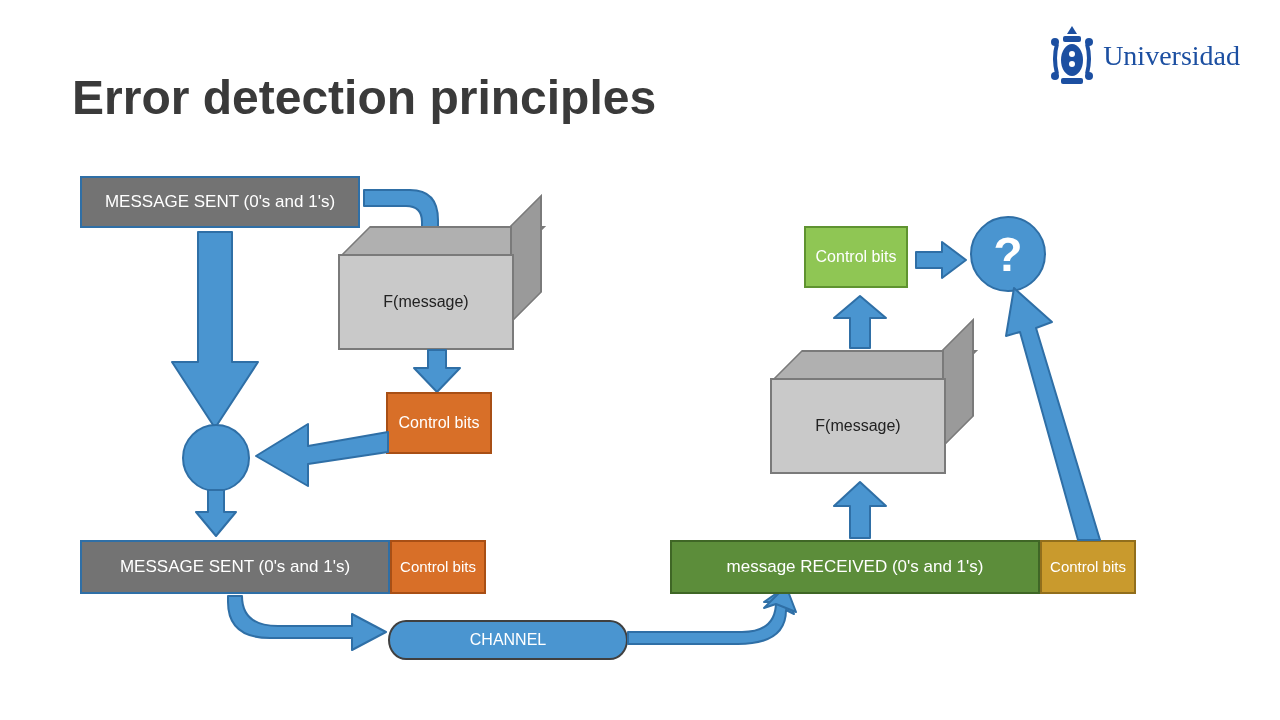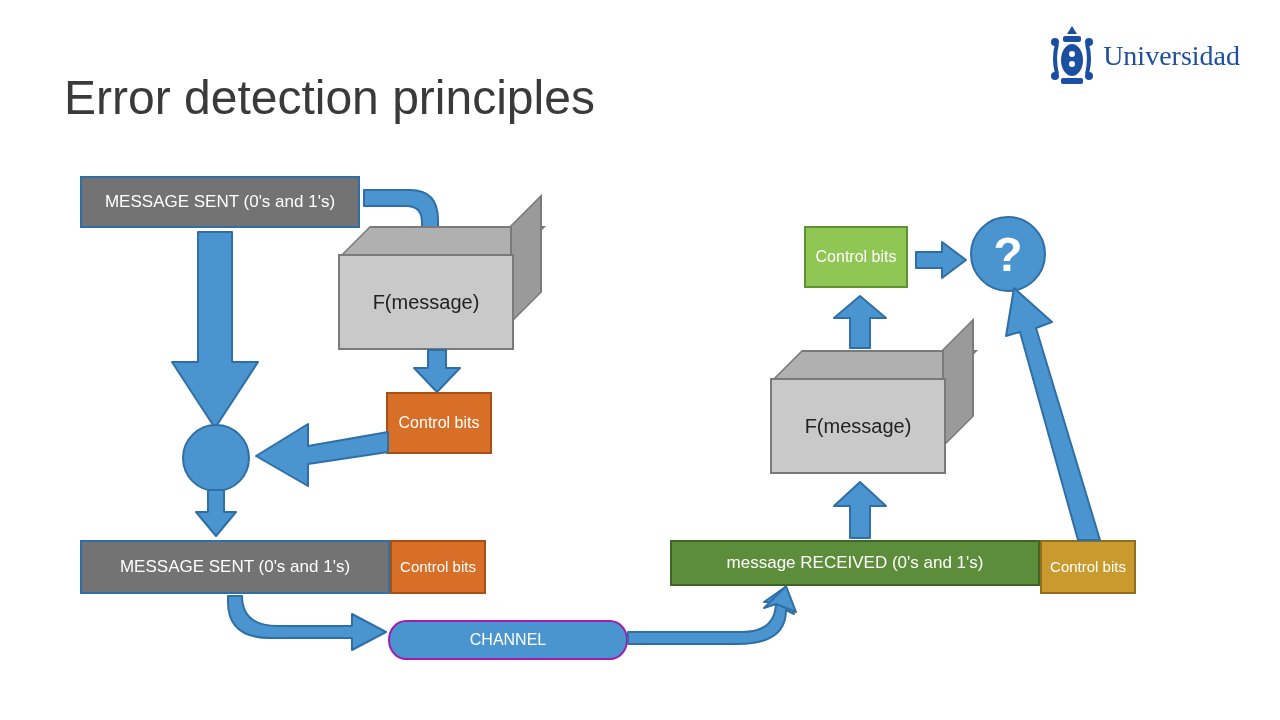--- a/index.html
+++ b/index.html
@@ -1,32 +1,32 @@
 <!DOCTYPE html>
 <html><head>
 <meta charset="utf-8">
 <style>
   html,body{margin:0;padding:0;width:1280px;height:720px;background:#fff;font-family:"Segoe UI",Arial,sans-serif;overflow:hidden}
   .stage{position:relative;width:1280px;height:720px}
-  .title{position:absolute;left:64px;top:70px;font-size:48px;color:#3a3a3a;font-weight:400}
+  .title{position:absolute;left:72px;top:70px;font-size:48px;color:#3a3a3a;font-weight:700}
   .logo{position:absolute;right:40px;top:24px;display:flex;align-items:center;gap:2px}
   .logo-text{color:#1c4fa1;font-size:28px;line-height:1.05;font-family:Georgia,serif}
   
   .box{position:absolute;display:flex;align-items:center;justify-content:center;text-align:center;box-sizing:border-box}
   .blue{background:#737373;border:2px solid #2f6fa6;color:#fff}
   .orange{background:#d86f28;border:2px solid #a84f15;color:#fff}
   .green{background:#5c8d3a;border:2px solid #3f6626;color:#fff}
   .lime{background:#8fc654;border:2px solid #5f9330;color:#fff}
   .gold{background:#c99a2d;border:2px solid #916e1c;color:#fff}
-  .cyl{position:absolute;background:#4a95d0;border:2px solid #a21caf;border-radius:18px/50%;color:#fff;display:flex;align-items:center;justify-content:center}
+  .cyl{position:absolute;background:#4a95d0;border:2px solid #404040;border-radius:18px/50%;color:#fff;display:flex;align-items:center;justify-content:center}
   .circle{position:absolute;background:#4a95d0;border:2px solid #2f6fa6;border-radius:50%}
   .qmark{color:#fff;font-size:48px;font-weight:700;display:flex;align-items:center;justify-content:center}
   
   .cube{position:absolute}
-  .cube .front{position:absolute;background:#c9c9c9;border:2px solid #7a7a7a;display:flex;align-items:center;justify-content:center;font-size:20px;color:#222}
+  .cube .front{position:absolute;background:#c9c9c9;border:2px solid #7a7a7a;display:flex;align-items:center;justify-content:center;font-size:16px;color:#222}
   .cube .top{position:absolute;background:#b0b0b0;border:2px solid #7a7a7a;transform:skewX(-45deg);transform-origin:bottom left}
   .cube .side{position:absolute;background:#9a9a9a;border:2px solid #7a7a7a;transform:skewY(-45deg);transform-origin:top left}
   svg.arrow{position:absolute;overflow:visible}
   svg.arrow path,svg.arrow polygon{fill:#4a95d0;stroke:#2f6fa6;stroke-width:2;stroke-linejoin:round}
 </style>
 </head>
 <body>
 
 <div class="stage">
 
@@ -95,21 +95,21 @@
     <path d="M8 0 L22 0 Q22 30 58 30 L132 30 L132 18 L166 36 L132 54 L132 42 L50 42 Q8 42 8 6 Z"></path>
   </svg>
 
   <div class="cyl" style="left:388px;top:620px;width:236px;height:36px;font-size:16px">CHANNEL</div>
 
   <svg class="arrow" style="left:626px;top:588px" width="170" height="66">
     <path d="M2 44 L116 44 Q150 44 150 14 L138 14 L158 0 L168 26 L160 22 Q160 56 112 56 L2 56 Z"></path>
     <polygon points="138,20 160,-2 170,24 150,16"></polygon>
   </svg>
 
-  <div class="box green" style="left:670px;top:540px;width:370px;height:46px;font-size:17px">message RECEIVED (0's and 1's)</div>
+  <div class="box green" style="left:670px;top:540px;width:370px;height:54px;font-size:17px">message RECEIVED (0's and 1's)</div>
   <div class="box gold" style="left:1040px;top:540px;width:96px;height:54px;font-size:15px;line-height:1.1">Control bits</div>
 
   <svg class="arrow" style="left:830px;top:480px" width="60" height="60">
     <polygon points="20,58 40,58 40,26 56,26 30,2 4,26 20,26"></polygon>
   </svg>
 
   <div class="cube" style="left:770px;top:378px;width:200px;height:120px">
     <div class="top" style="left:0;top:-28px;width:172px;height:28px"></div>
     <div class="side" style="left:172px;top:-28px;width:28px;height:94px"></div>
     <div class="front" style="left:0;top:0;width:172px;height:92px">

